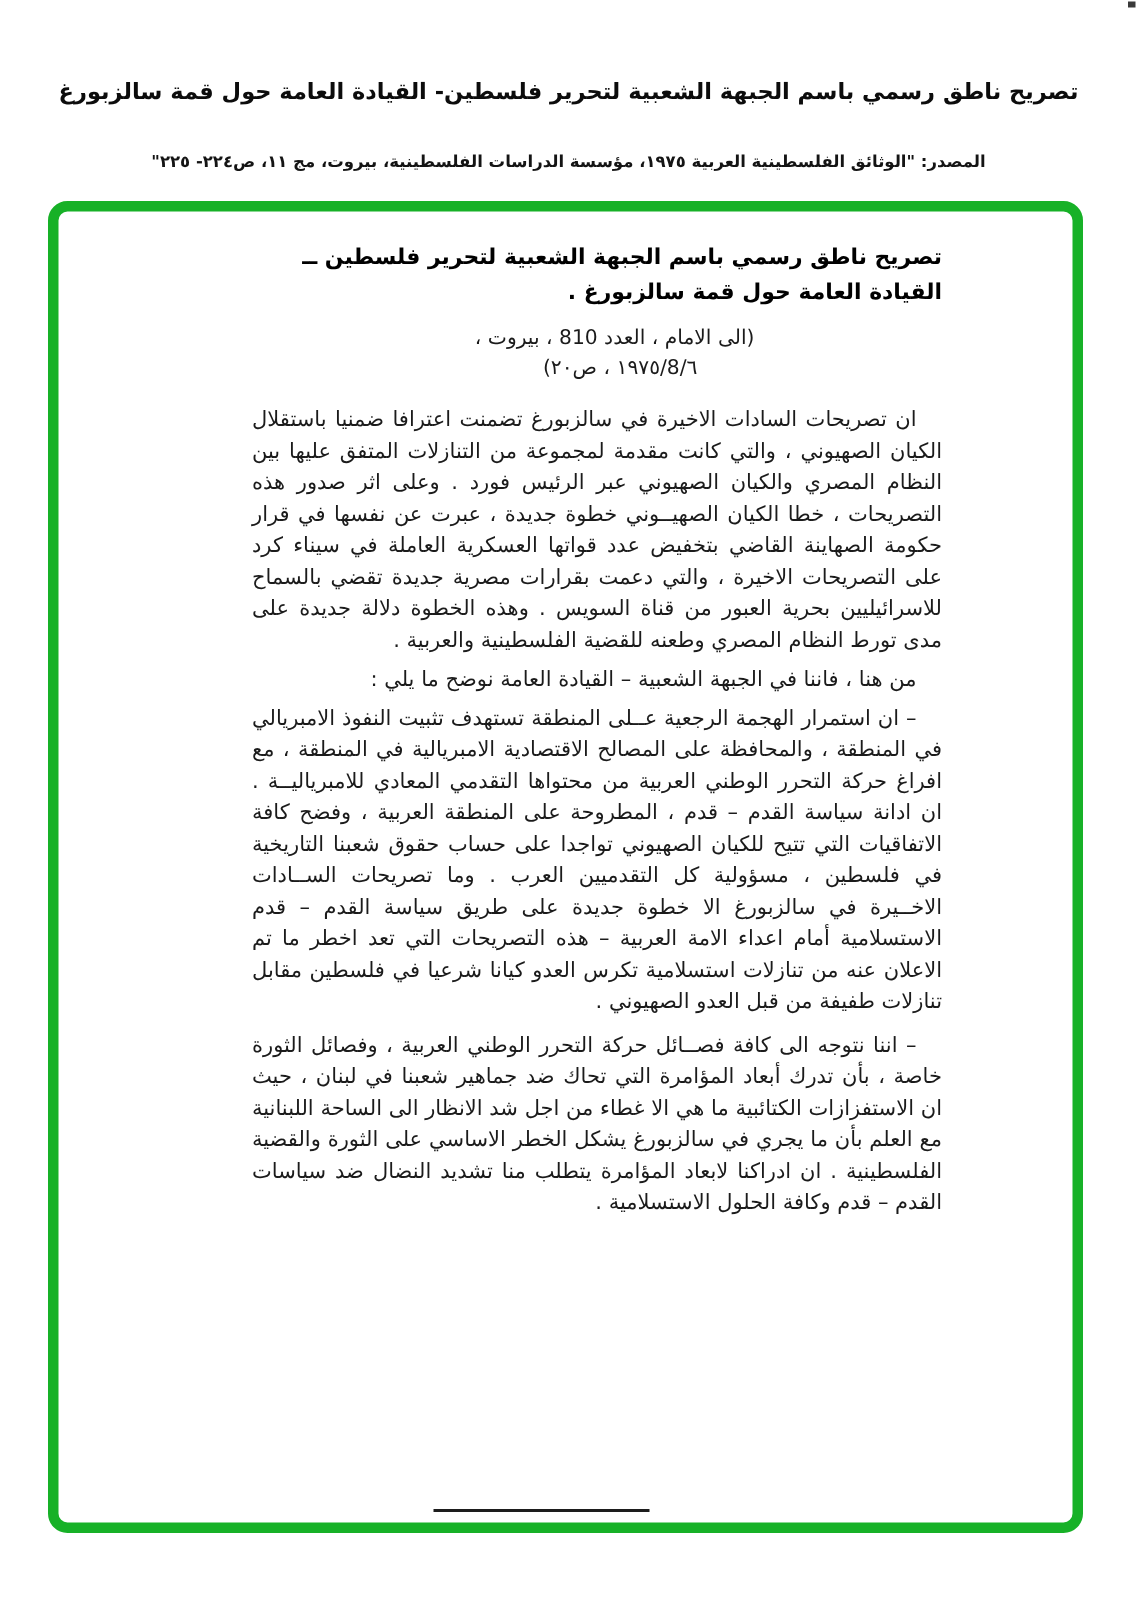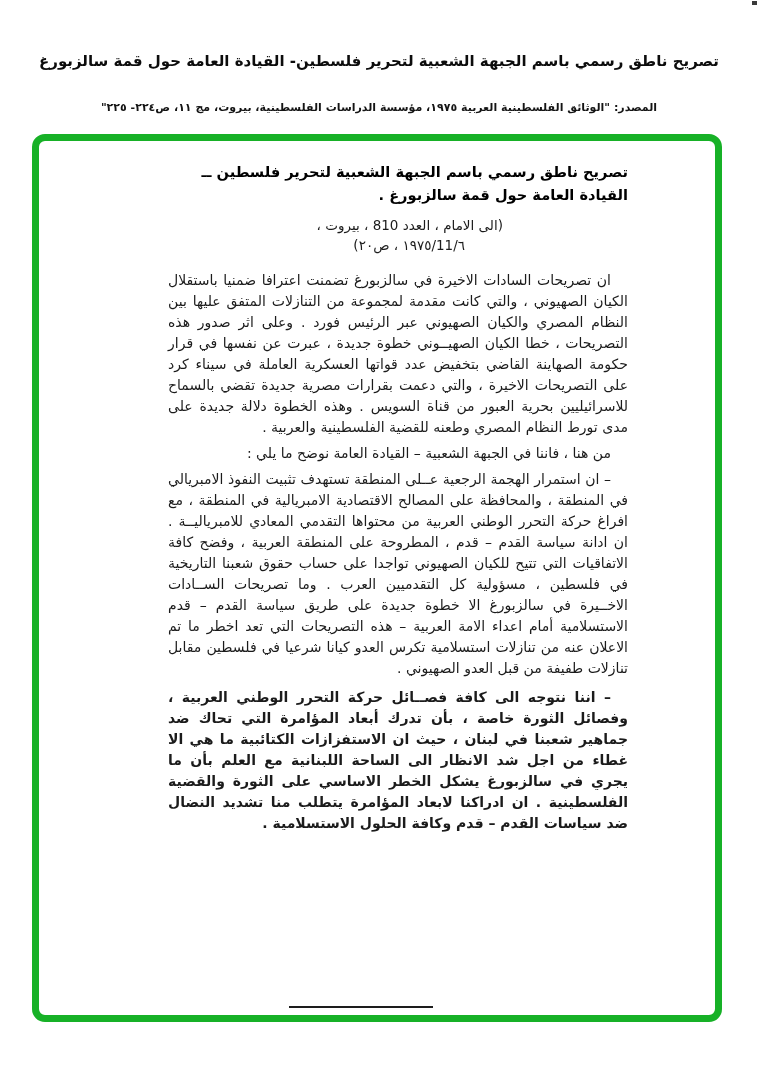--- a/index.html
+++ b/index.html
@@ -66,21 +66,21 @@
     margin: 0 125px 15px 0;
   }
   .citation-l2 {
     display: block;
     margin-right: 38px;
   }
   .para {
     margin: 0 0 5px 0;
     text-indent: 17px;
   }
-  .para.bullet2 { margin-top: 8px; font-weight: bold; }
+  .para.bullet2 { margin-top: 8px; }
   .bottom-rule {
     position: absolute;
     left: 289px; top: 1006px;
     width: 144px; height: 2px;
     background: #1d1d1d;
   }
 </style>
 </head>
 <body>
 
@@ -91,21 +91,21 @@
 <div class="source-line">المصدر: "الوثائق الفلسطينية العربية ١٩٧٥، مؤسسة الدراسات الفلسطينية، بيروت، مج ١١، ص٢٢٤- ٢٢٥"</div>
 
 <div class="page-frame"></div>
 
 <div class="doc-content">
 
   <div class="doc-title">تصريح ناطق رسمي باسم الجبهة الشعبية لتحرير فلسطين ــ القيادة العامة حول قمة سالزبورغ .</div>
 
   <div class="citation">
     <span>(الى الامام ، العدد 810 ، بيروت ،</span>
-    <span class="citation-l2">٦/11/١٩٧٥ ، ص٢٠)</span>
+    <span class="citation-l2">٦/8/١٩٧٥ ، ص٢٠)</span>
   </div>
 
   <p class="para">ان تصريحات السادات الاخيرة في سالزبورغ تضمنت اعترافا ضمنيا باستقلال الكيان الصهيوني ، والتي كانت مقدمة لمجموعة من التنازلات المتفق عليها بين النظام المصري والكيان الصهيوني عبر الرئيس فورد . وعلى اثر صدور هذه التصريحات ، خطا الكيان الصهيــوني خطوة جديدة ، عبرت عن نفسها في قرار حكومة الصهاينة القاضي بتخفيض عدد قواتها العسكرية العاملة في سيناء كرد على التصريحات الاخيرة ، والتي دعمت بقرارات مصرية جديدة تقضي بالسماح للاسرائيليين بحرية العبور من قناة السويس . وهذه الخطوة دلالة جديدة على مدى تورط النظام المصري وطعنه للقضية الفلسطينية والعربية .</p>
 
   <p class="para">من هنا ، فاننا في الجبهة الشعبية – القيادة العامة نوضح ما يلي :</p>
 
   <p class="para">– ان استمرار الهجمة الرجعية عــلى المنطقة تستهدف تثبيت النفوذ الامبريالي في المنطقة ، والمحافظة على المصالح الاقتصادية الامبريالية في المنطقة ، مع افراغ حركة التحرر الوطني العربية من محتواها التقدمي المعادي للامبرياليــة . ان ادانة سياسة القدم – قدم ، المطروحة على المنطقة العربية ، وفضح كافة الاتفاقيات التي تتيح للكيان الصهيوني تواجدا على حساب حقوق شعبنا التاريخية في فلسطين ، مسؤولية كل التقدميين العرب . وما تصريحات الســادات الاخــيرة في سالزبورغ الا خطوة جديدة على طريق سياسة القدم – قدم الاستسلامية أمام اعداء الامة العربية – هذه التصريحات التي تعد اخطر ما تم الاعلان عنه من تنازلات استسلامية تكرس العدو كيانا شرعيا في فلسطين مقابل تنازلات طفيفة من قبل العدو الصهيوني .</p>
 
   <p class="para bullet2">– اننا نتوجه الى كافة فصــائل حركة التحرر الوطني العربية ، وفصائل الثورة خاصة ، بأن تدرك أبعاد المؤامرة التي تحاك ضد جماهير شعبنا في لبنان ، حيث ان الاستفزازات الكتائبية ما هي الا غطاء من اجل شد الانظار الى الساحة اللبنانية مع العلم بأن ما يجري في سالزبورغ يشكل الخطر الاساسي على الثورة والقضية الفلسطينية . ان ادراكنا لابعاد المؤامرة يتطلب منا تشديد النضال ضد سياسات القدم – قدم وكافة الحلول الاستسلامية .</p>
 

